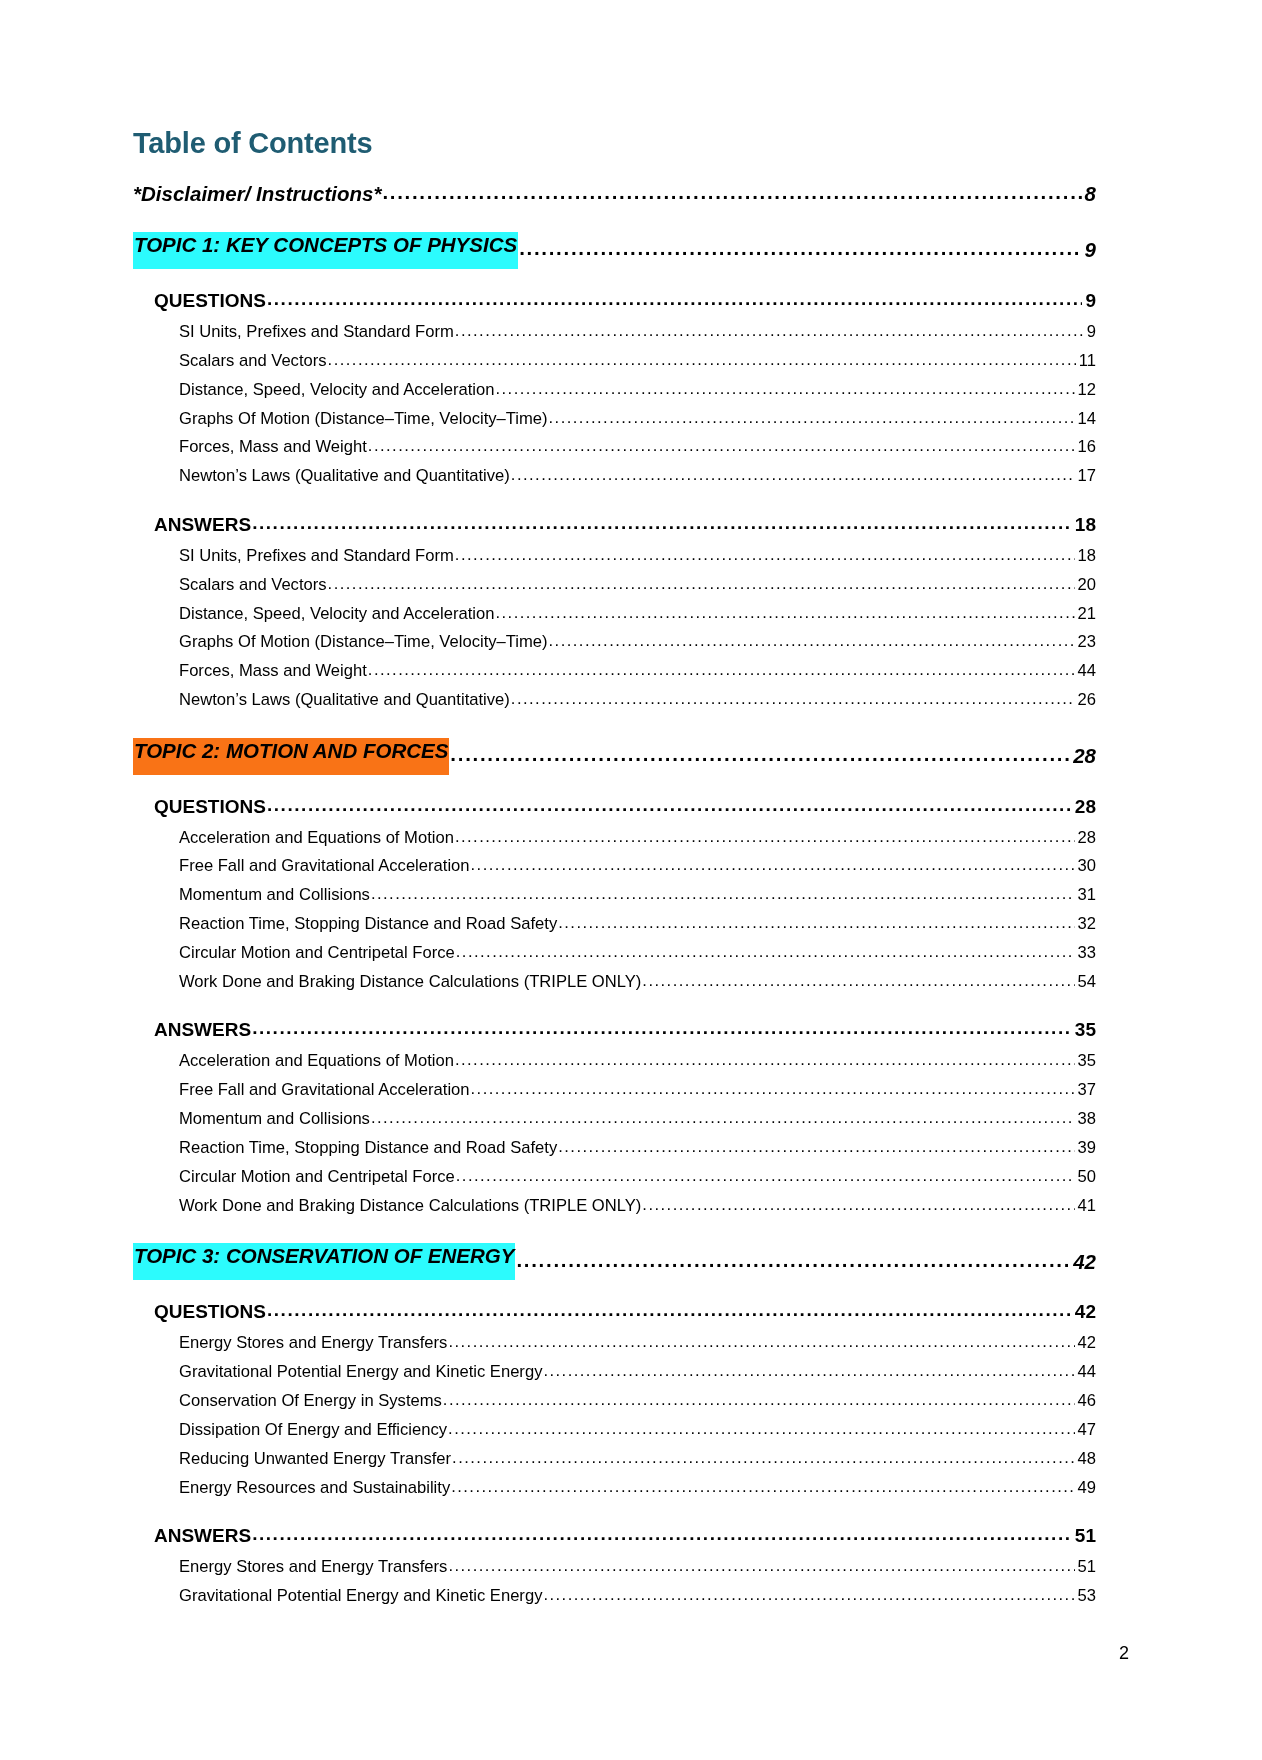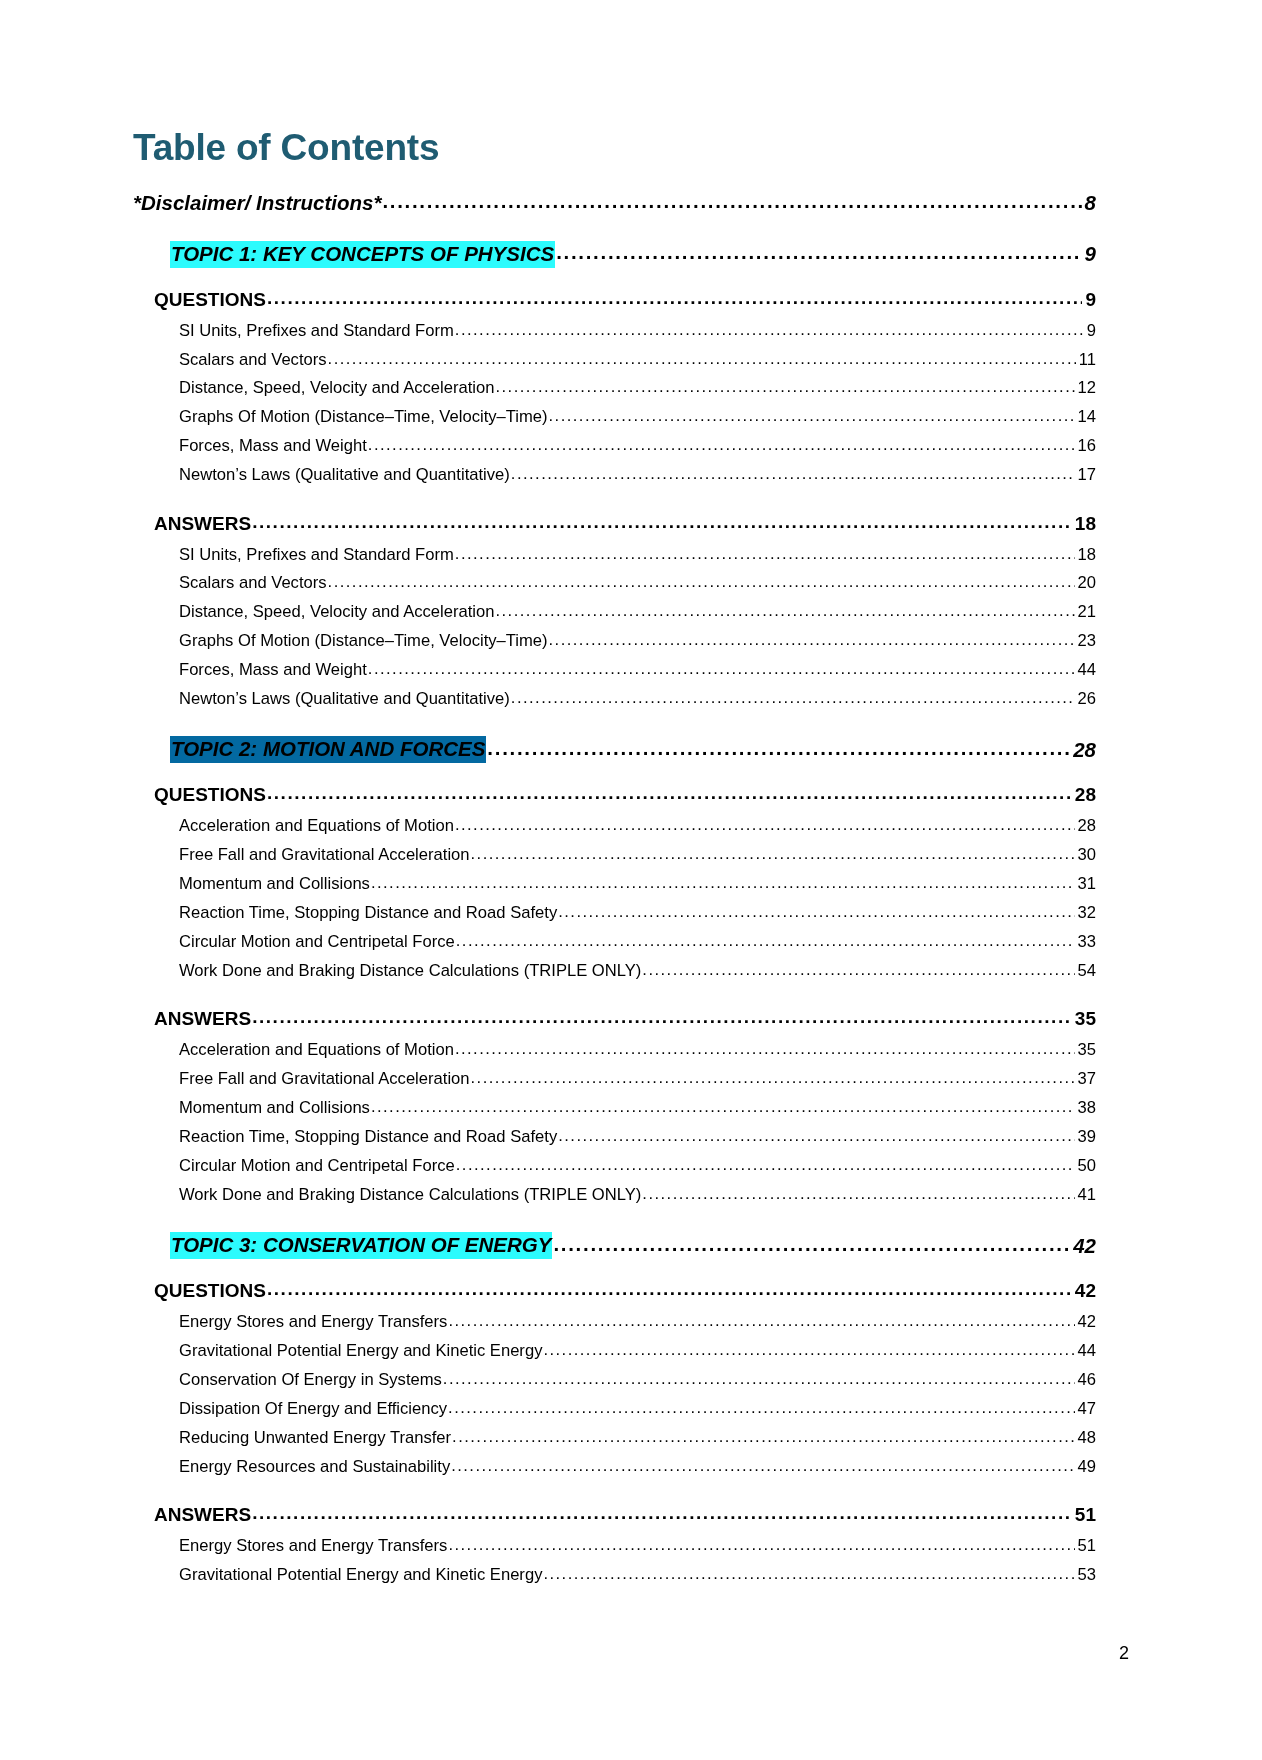--- a/index.html
+++ b/index.html
@@ -24,21 +24,21 @@
   }
   .content {
     position: absolute;
     left: 133px;
     top: 128px;
     width: 963px;
   }
 
   
   .toc-title {
-    font-size: 37px;
+    font-size: 29px;
     font-weight: bold;
     color: #1F5C72;
     letter-spacing: -0.2px;
     margin: 0 0 22px 0;
     line-height: 1.1;
   }
 
   
   .toc-row {
     display: flex;
@@ -82,22 +82,21 @@
     letter-spacing: 1.7px;
     font-size: 20.5px;
     top: -2px;
   }
   .lvl0 .toc-page {
     font-style: italic;
     font-weight: bold;
   }
   .lvl0.topic .toc-label {
     background: #2CFBFD;
-    padding: 1px 1px 2px 1px;
-    margin-left: 37px;
+    padding: 1px 1px 12px 1px;
   }
   .lvl0.topic {
     margin-top: 26px;
     margin-bottom: 21px;
   }
 
   
   .lvl1 {
     font-size: 19px;
     font-weight: bold;
@@ -222,21 +221,21 @@
           <span class="toc-label">Forces, Mass and Weight</span>
           <span class="toc-leader" aria-hidden="true">...........................................................................................................................................</span>
           <span class="toc-page">44</span>
         </div>
         <div class="toc-row lvl2">
           <span class="toc-label">Newton’s Laws (Qualitative and Quantitative)</span>
           <span class="toc-leader" aria-hidden="true">...........................................................................................................................................</span>
           <span class="toc-page">26</span>
         </div>
         <div class="toc-row lvl0 topic">
-          <span class="toc-label" style="background: #0369a1;">TOPIC 2: MOTION AND FORCES</span>
+          <span class="toc-label" style="background: #f97316;">TOPIC 2: MOTION AND FORCES</span>
           <span class="toc-leader" aria-hidden="true">...........................................................................................................................................</span>
           <span class="toc-page">28</span>
         </div>
         <div class="toc-row lvl1 questions">
           <span class="toc-label">QUESTIONS</span>
           <span class="toc-leader" aria-hidden="true">...........................................................................................................................................</span>
           <span class="toc-page">28</span>
         </div>
         <div class="toc-row lvl2">
           <span class="toc-label">Acceleration and Equations of Motion</span>

